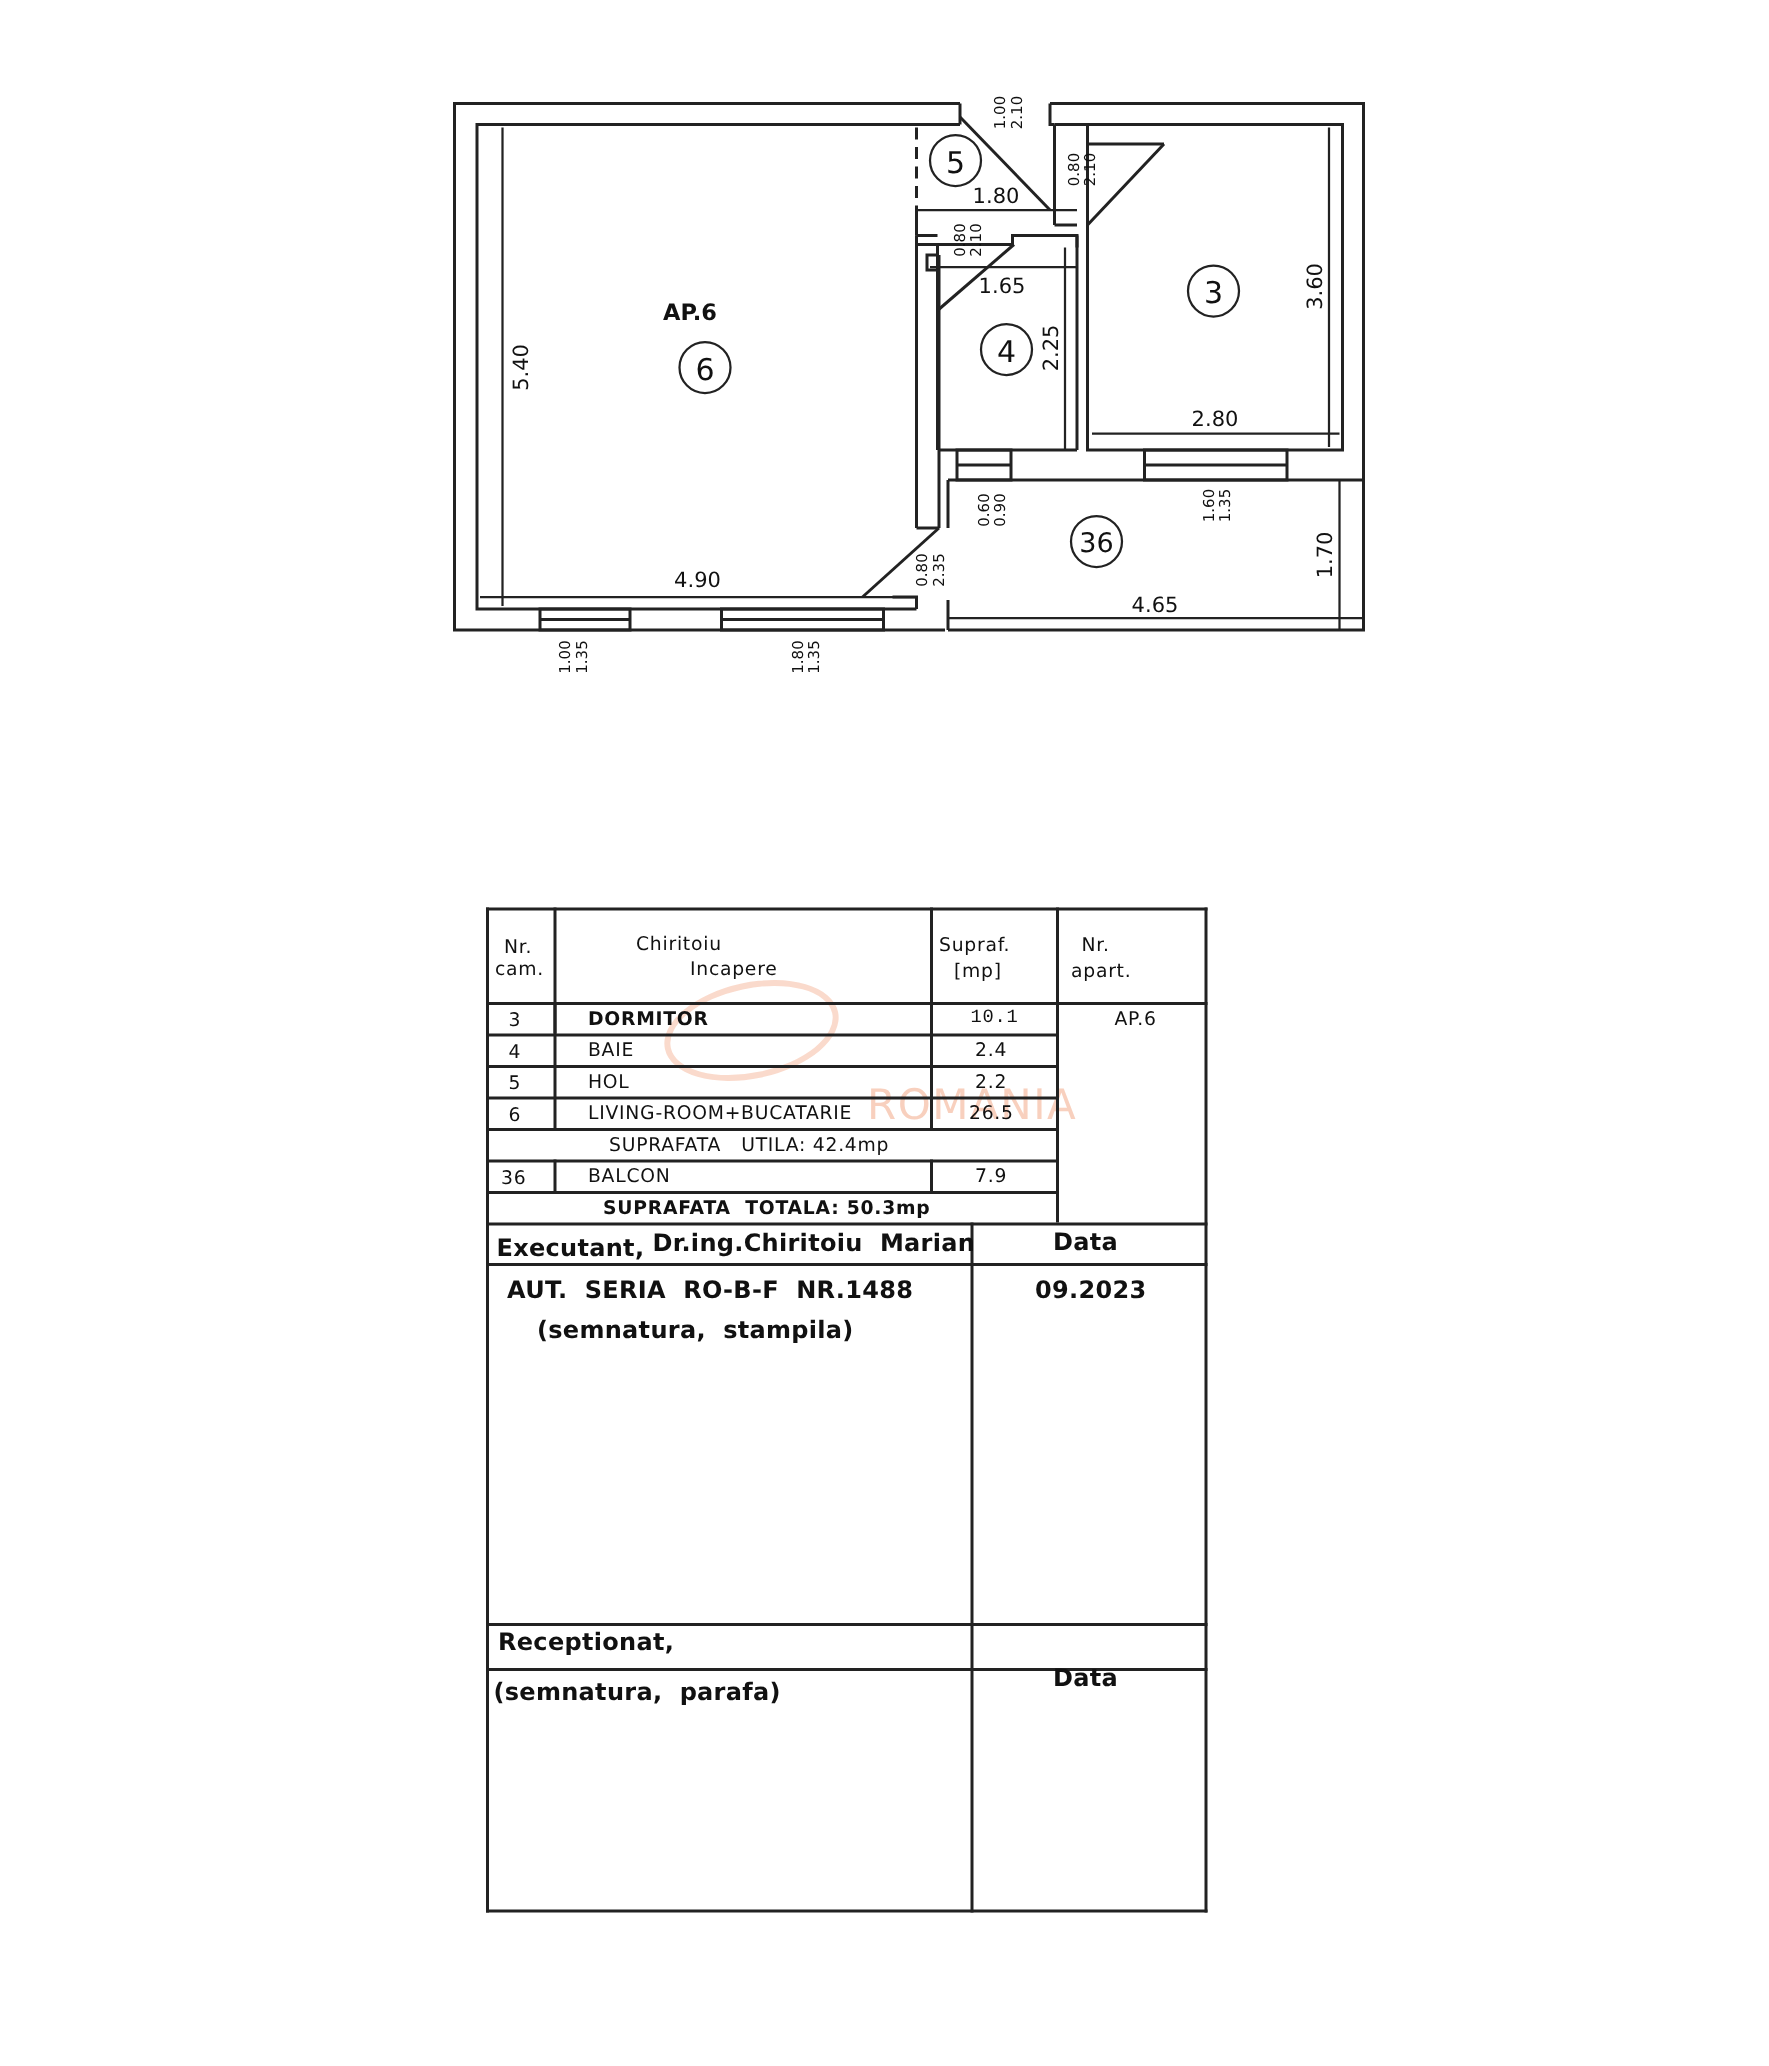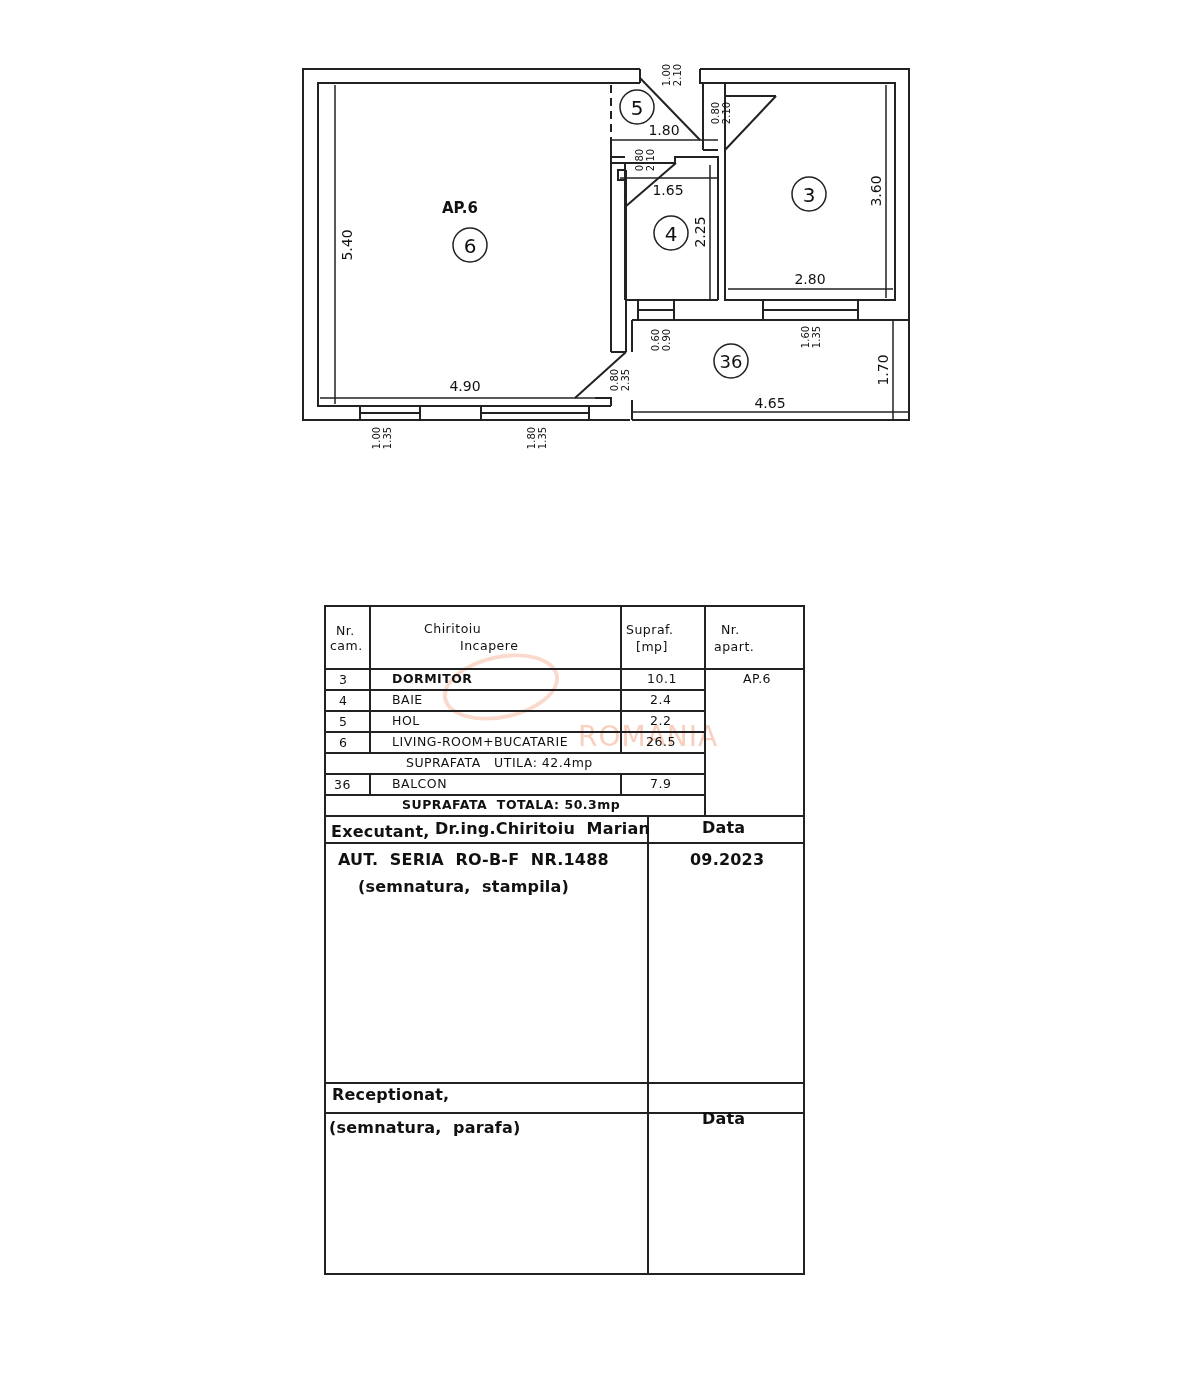--- a/index.html
+++ b/index.html
@@ -161,21 +161,21 @@
   <div class="hline" style="left:0;top:168px;width:381px;"></div>
   <div class="hline" style="left:0;top:189px;width:381px;"></div>
   <div class="hline" style="left:0;top:210px;width:481px;"></div>
   <div class="vline" style="left:45px;top:63px;height:84px;"></div>
   <div class="vline" style="left:296px;top:63px;height:84px;"></div>
   <div class="vline" style="left:45px;top:168px;height:21px;"></div>
   <div class="vline" style="left:296px;top:168px;height:21px;"></div>
 
   <div class="cell small" style="left:15px;top:67px;">3</div>
   <div class="cell small" style="left:68px;top:66px;font-weight:bold;">DORMITOR</div>
-  <div class="cell small" style="left:323px;top:66px;">10.1</div>
+  <div class="cell small" style="left:323px;top:66px;font-family:Liberation Mono, monospace;">10.1</div>
   <div class="cell small" style="left:419px;top:66px;">AP.6</div>
 
   <div class="cell small" style="left:15px;top:88px;">4</div>
   <div class="cell small" style="left:68px;top:87px;">BAIE</div>
   <div class="cell small" style="left:326px;top:87px;">2.4</div>
 
   <div class="cell small" style="left:15px;top:109px;">5</div>
   <div class="cell small" style="left:68px;top:108px;">HOL</div>
   <div class="cell small" style="left:326px;top:108px;">2.2</div>
 

